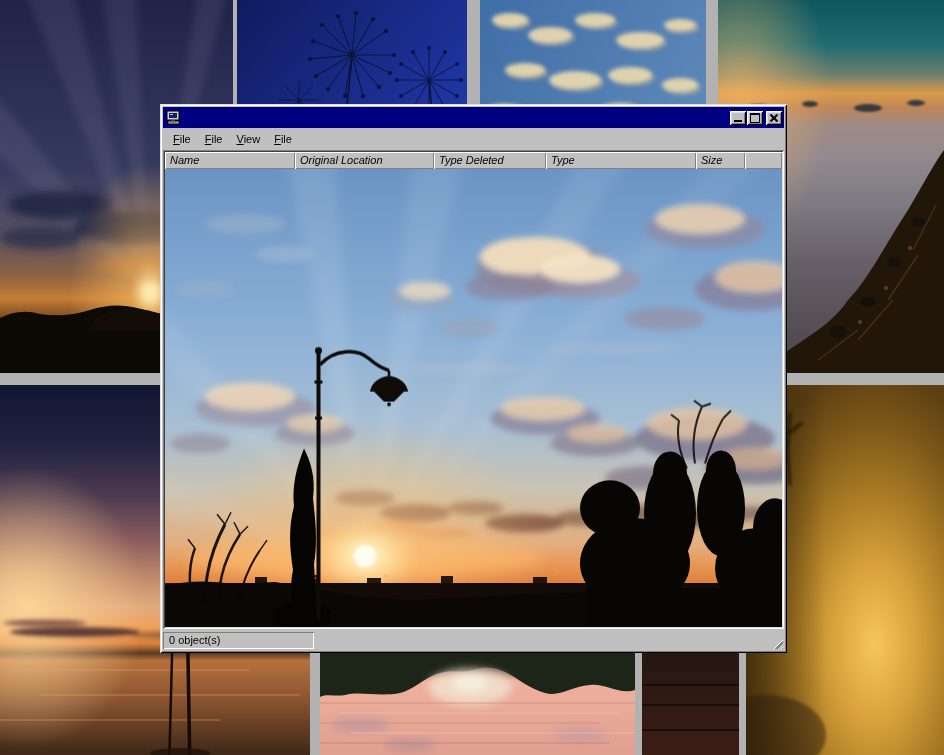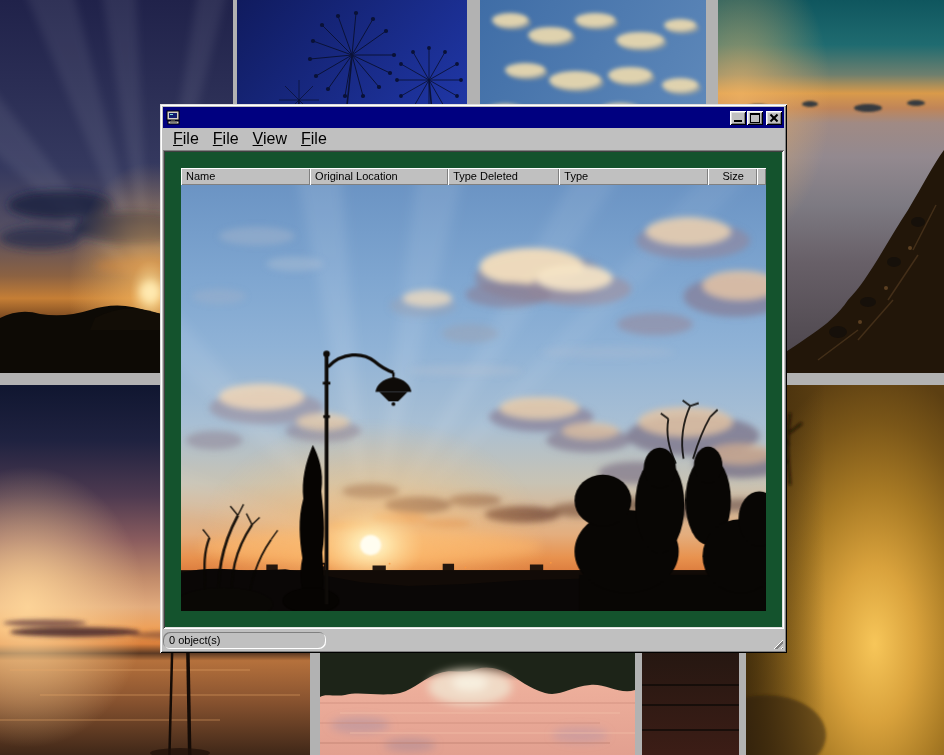--- a/index.html
+++ b/index.html
@@ -24,40 +24,40 @@
           display:flex;align-items:center;justify-content:center;}
   .winbtn.close{margin-left:3px;}
   .g-min{width:8px;height:2px;background:#000;margin-top:7px;}
   .g-max{width:8px;height:7px;border:1px solid #000;border-top:2px solid #000;}
   .g-x{position:relative;width:10px;height:9px;}
   .g-x::before,.g-x::after{content:"";position:absolute;left:0;top:4px;width:10px;height:2px;background:#000;}
   .g-x::before{transform:rotate(45deg);}
   .g-x::after{transform:rotate(-45deg);}
 
   .menubar{height:22px;display:flex;align-items:center;padding-left:3px;flex:0 0 auto;}
-  .menu-item{font-size:16px;color:#000;padding:2px 7px;display:inline-block;}
+  .menu-item{font-size:11px;color:#000;padding:2px 7px;display:inline-block;}
   .menu-item::first-letter{text-decoration:underline;}
 
   .client{flex:1;background:#14532d;position:relative;
           box-shadow:inset 1px 1px 0 #808080,inset -1px -1px 0 #fff,
                      inset 2px 2px 0 #404040,inset -2px -2px 0 #dfdfdf;
-          padding:18px;box-sizing:border-box;display:flex;flex-direction:column;overflow:hidden;}
+          padding:2px;box-sizing:border-box;display:flex;flex-direction:column;overflow:hidden;font-style:italic;}
   .hdr-row{height:17px;display:flex;flex:0 0 auto;background:#c0c0c0;}
   .hdr{box-sizing:border-box;font-size:11px;color:#000;background:#c0c0c0;
        padding:2px 4px 0 5px;white-space:nowrap;overflow:hidden;
        box-shadow:inset 1px 1px 0 #fff,inset -1px -1px 0 #808080;}
-  .hdr.right{text-align:center;}
+  .hdr.right{text-align:left;}
   .viewport{flex:1;position:relative;overflow:hidden;background:#87a9cc;}
   .viewport svg{position:absolute;left:0;top:0;width:100%;height:100%;}
 
   .statusbar{height:19px;margin-top:2px;flex:0 0 auto;display:flex;position:relative;}
   .spanel{box-sizing:border-box;height:17px;margin-top:1px;background:#c0c0c0;
           box-shadow:inset 1px 1px 0 #808080,inset -1px -1px 0 #fff;
           font-size:11px;color:#000;padding:2px 6px 0 6px;white-space:nowrap;overflow:hidden;}
-  .sp1{width:163px;margin-right:3px;border-radius:7px;}
+  .sp1{width:151px;margin-right:3px;}
   .sp2{flex:1;}
   .grip{position:absolute;right:1px;bottom:1px;width:12px;height:12px;
         background:repeating-linear-gradient(135deg,#fff 0 1px,#808080 1px 3px,#c0c0c0 3px 5px);
         clip-path:polygon(100% 0,100% 100%,0 100%);}
 </style>
 </head>
 <body>
 
 <div class="tile" style="left:0;top:0;width:233px;height:373px;">
 <svg width="233" height="373" viewBox="0 0 233 373">

